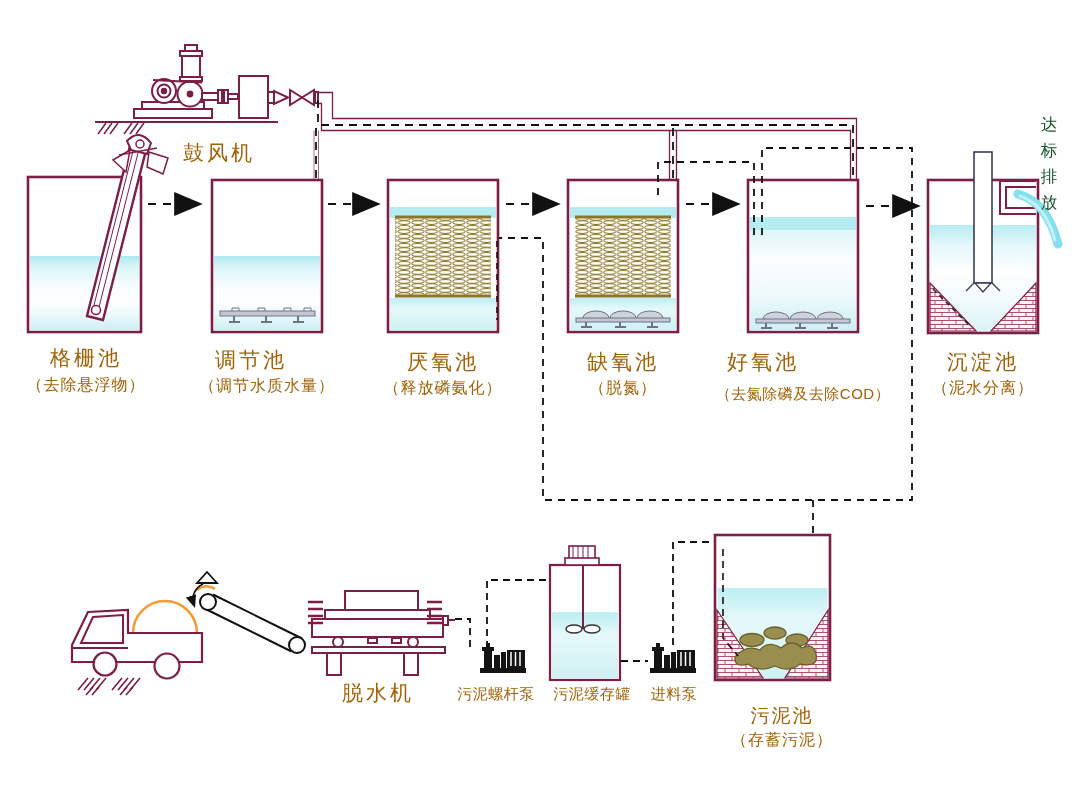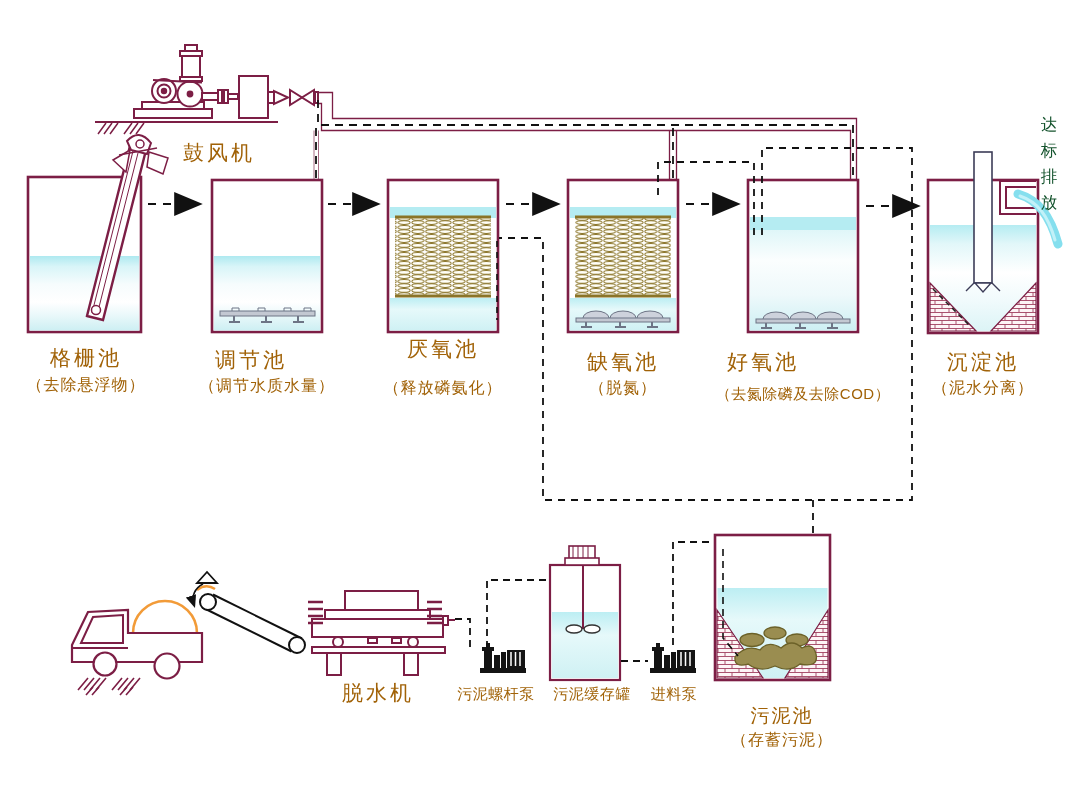--- a/index.html
+++ b/index.html
@@ -287,21 +287,21 @@
     <path d="M673,645 V542 H714"></path>
   </g>
 </svg>
 
 <div class="lbl lbl-big" style="left:219px;top:139px;">鼓风机</div>
 
 <div class="lbl lbl-big" style="left:86px;top:344px;">格栅池</div>
 <div class="lbl lbl-sub" style="left:86px;top:375px;">（去除悬浮物）</div>
 <div class="lbl lbl-big" style="left:251px;top:346px;">调节池</div>
 <div class="lbl lbl-sub" style="left:267px;top:376px;">（调节水质水量）</div>
-<div class="lbl lbl-big" style="left:443px;top:335px;">厌氧池</div>
+<div class="lbl lbl-big" style="left:443px;top:348px;">厌氧池</div>
 <div class="lbl lbl-sub" style="left:443px;top:378px;">（释放磷氨化）</div>
 <div class="lbl lbl-big" style="left:623px;top:348px;">缺氧池</div>
 <div class="lbl lbl-sub" style="left:623px;top:378px;">（脱氮）</div>
 <div class="lbl lbl-big" style="left:763px;top:348px;">好氧池</div>
 <div class="lbl lbl-sub-sm" style="left:803px;top:379px;">（去氮除磷及去除COD）</div>
 <div class="lbl lbl-big" style="left:983px;top:348px;text-align:right;">沉淀池</div>
 <div class="lbl lbl-sub" style="left:983px;top:378px;">（泥水分离）</div>
 
 <div class="lbl-vert" style="left:1038px;top:111px;">达标排放</div>
 

